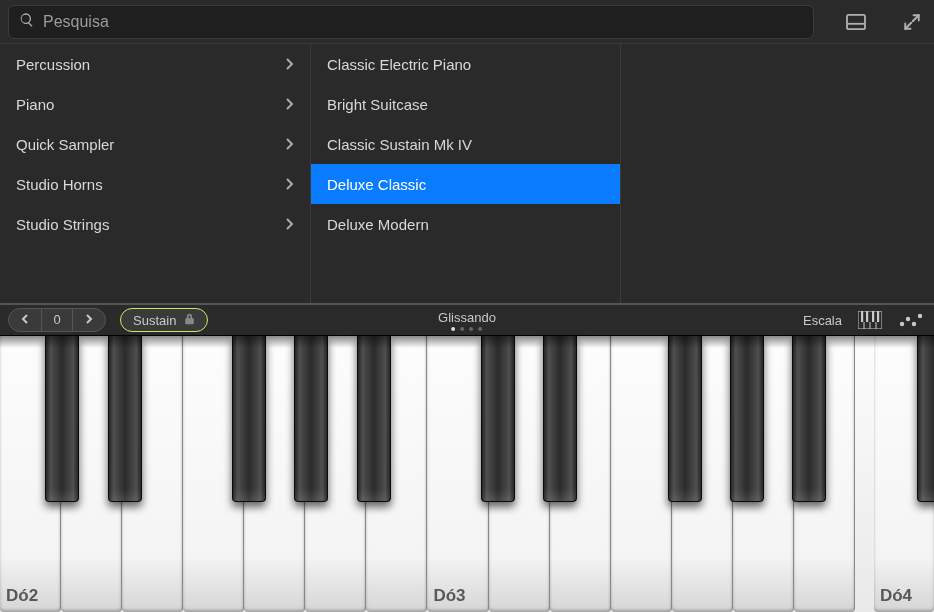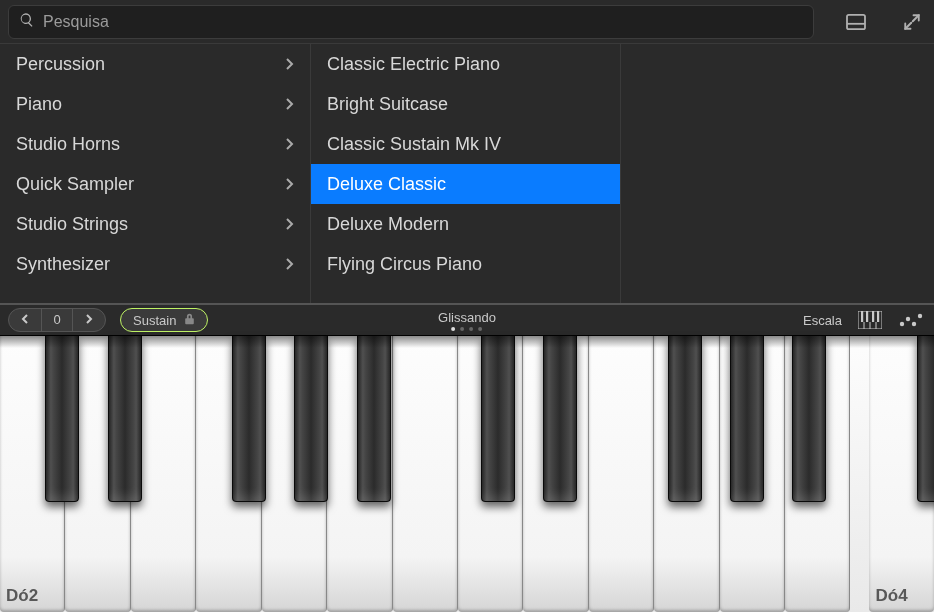--- a/index.html
+++ b/index.html
@@ -56,21 +56,21 @@
     overflow: hidden;
     border-left: 1px solid #3a3a3a;
   }
   .column:first-child { border-left: none; }
   .list-item {
     height: 40px;
     display: flex;
     align-items: center;
     justify-content: space-between;
     padding: 0 16px;
-    font-size: 18px;
+    font-size: 15px;
     color: #d8d8d8;
     cursor: pointer;
   }
   .list-item.selected {
     background: #0a7cff;
     color: #ffffff;
   }
   .chev svg { fill: #aaa; }
 
   
@@ -222,62 +222,53 @@
             <path d="M3 1l5 5-5 5" fill="none" stroke="#aaa" stroke-width="2"></path>
           </svg></span>
       </div>
       <div class="list-item">
         <span>Piano</span>
         <span class="chev"><svg width="10" height="12" viewBox="0 0 10 12">
             <path d="M3 1l5 5-5 5" fill="none" stroke="#aaa" stroke-width="2"></path>
           </svg></span>
       </div>
       <div class="list-item">
+        <span>Quick Sampler</span>
+        <span class="chev"><svg width="10" height="12" viewBox="0 0 10 12">
+            <path d="M3 1l5 5-5 5" fill="none" stroke="#aaa" stroke-width="2"></path>
+          </svg></span>
+      </div>
+      <div class="list-item">
         <span>Studio Horns</span>
         <span class="chev"><svg width="10" height="12" viewBox="0 0 10 12">
             <path d="M3 1l5 5-5 5" fill="none" stroke="#aaa" stroke-width="2"></path>
           </svg></span>
       </div>
       <div class="list-item">
-        <span>Quick Sampler</span>
-        <span class="chev"><svg width="10" height="12" viewBox="0 0 10 12">
-            <path d="M3 1l5 5-5 5" fill="none" stroke="#aaa" stroke-width="2"></path>
-          </svg></span>
-      </div>
-      <div class="list-item">
         <span>Studio Strings</span>
-        <span class="chev"><svg width="10" height="12" viewBox="0 0 10 12">
-            <path d="M3 1l5 5-5 5" fill="none" stroke="#aaa" stroke-width="2"></path>
-          </svg></span>
-      </div>
-      <div class="list-item">
-        <span>Synthesizer</span>
         <span class="chev"><svg width="10" height="12" viewBox="0 0 10 12">
             <path d="M3 1l5 5-5 5" fill="none" stroke="#aaa" stroke-width="2"></path>
           </svg></span>
       </div>
     </div>
   <div class="column" id="preset-col">
       <div class="list-item">
         <span>Classic Electric Piano</span>
       </div>
       <div class="list-item">
         <span>Bright Suitcase</span>
       </div>
       <div class="list-item">
         <span>Classic Sustain Mk IV</span>
       </div>
       <div class="list-item selected">
         <span>Deluxe Classic</span>
       </div>
       <div class="list-item">
         <span>Deluxe Modern</span>
-      </div>
-      <div class="list-item">
-        <span>Flying Circus Piano</span>
       </div>
     </div>
   <div class="column"></div>
 </div>
 
 <div class="kb-toolbar">
   <div class="oct-group">
     <div class="seg">
       <svg width="10" height="10" viewBox="0 0 10 10">
           <path d="M7 1L3 5l4 4" fill="none" stroke="#c9c9c9" stroke-width="2"></path>
@@ -341,20 +332,23 @@
   <div class="white-keys" id="white-keys">
       <div class="white-key">
         <div class="label">Dó2</div>
       </div>
       <div class="white-key"></div>
       <div class="white-key"></div>
       <div class="white-key"></div>
       <div class="white-key"></div>
       <div class="white-key"></div>
       <div class="white-key"></div>
+      <div class="white-key">
+        <div class="label">Dó3</div>
+      </div>
       <div class="white-key"></div>
       <div class="white-key"></div>
       <div class="white-key"></div>
       <div class="white-key"></div>
       <div class="white-key"></div>
       <div class="white-key"></div>
       <div class="white-key">
         <div class="label">Dó4</div>
       </div>
     </div>

